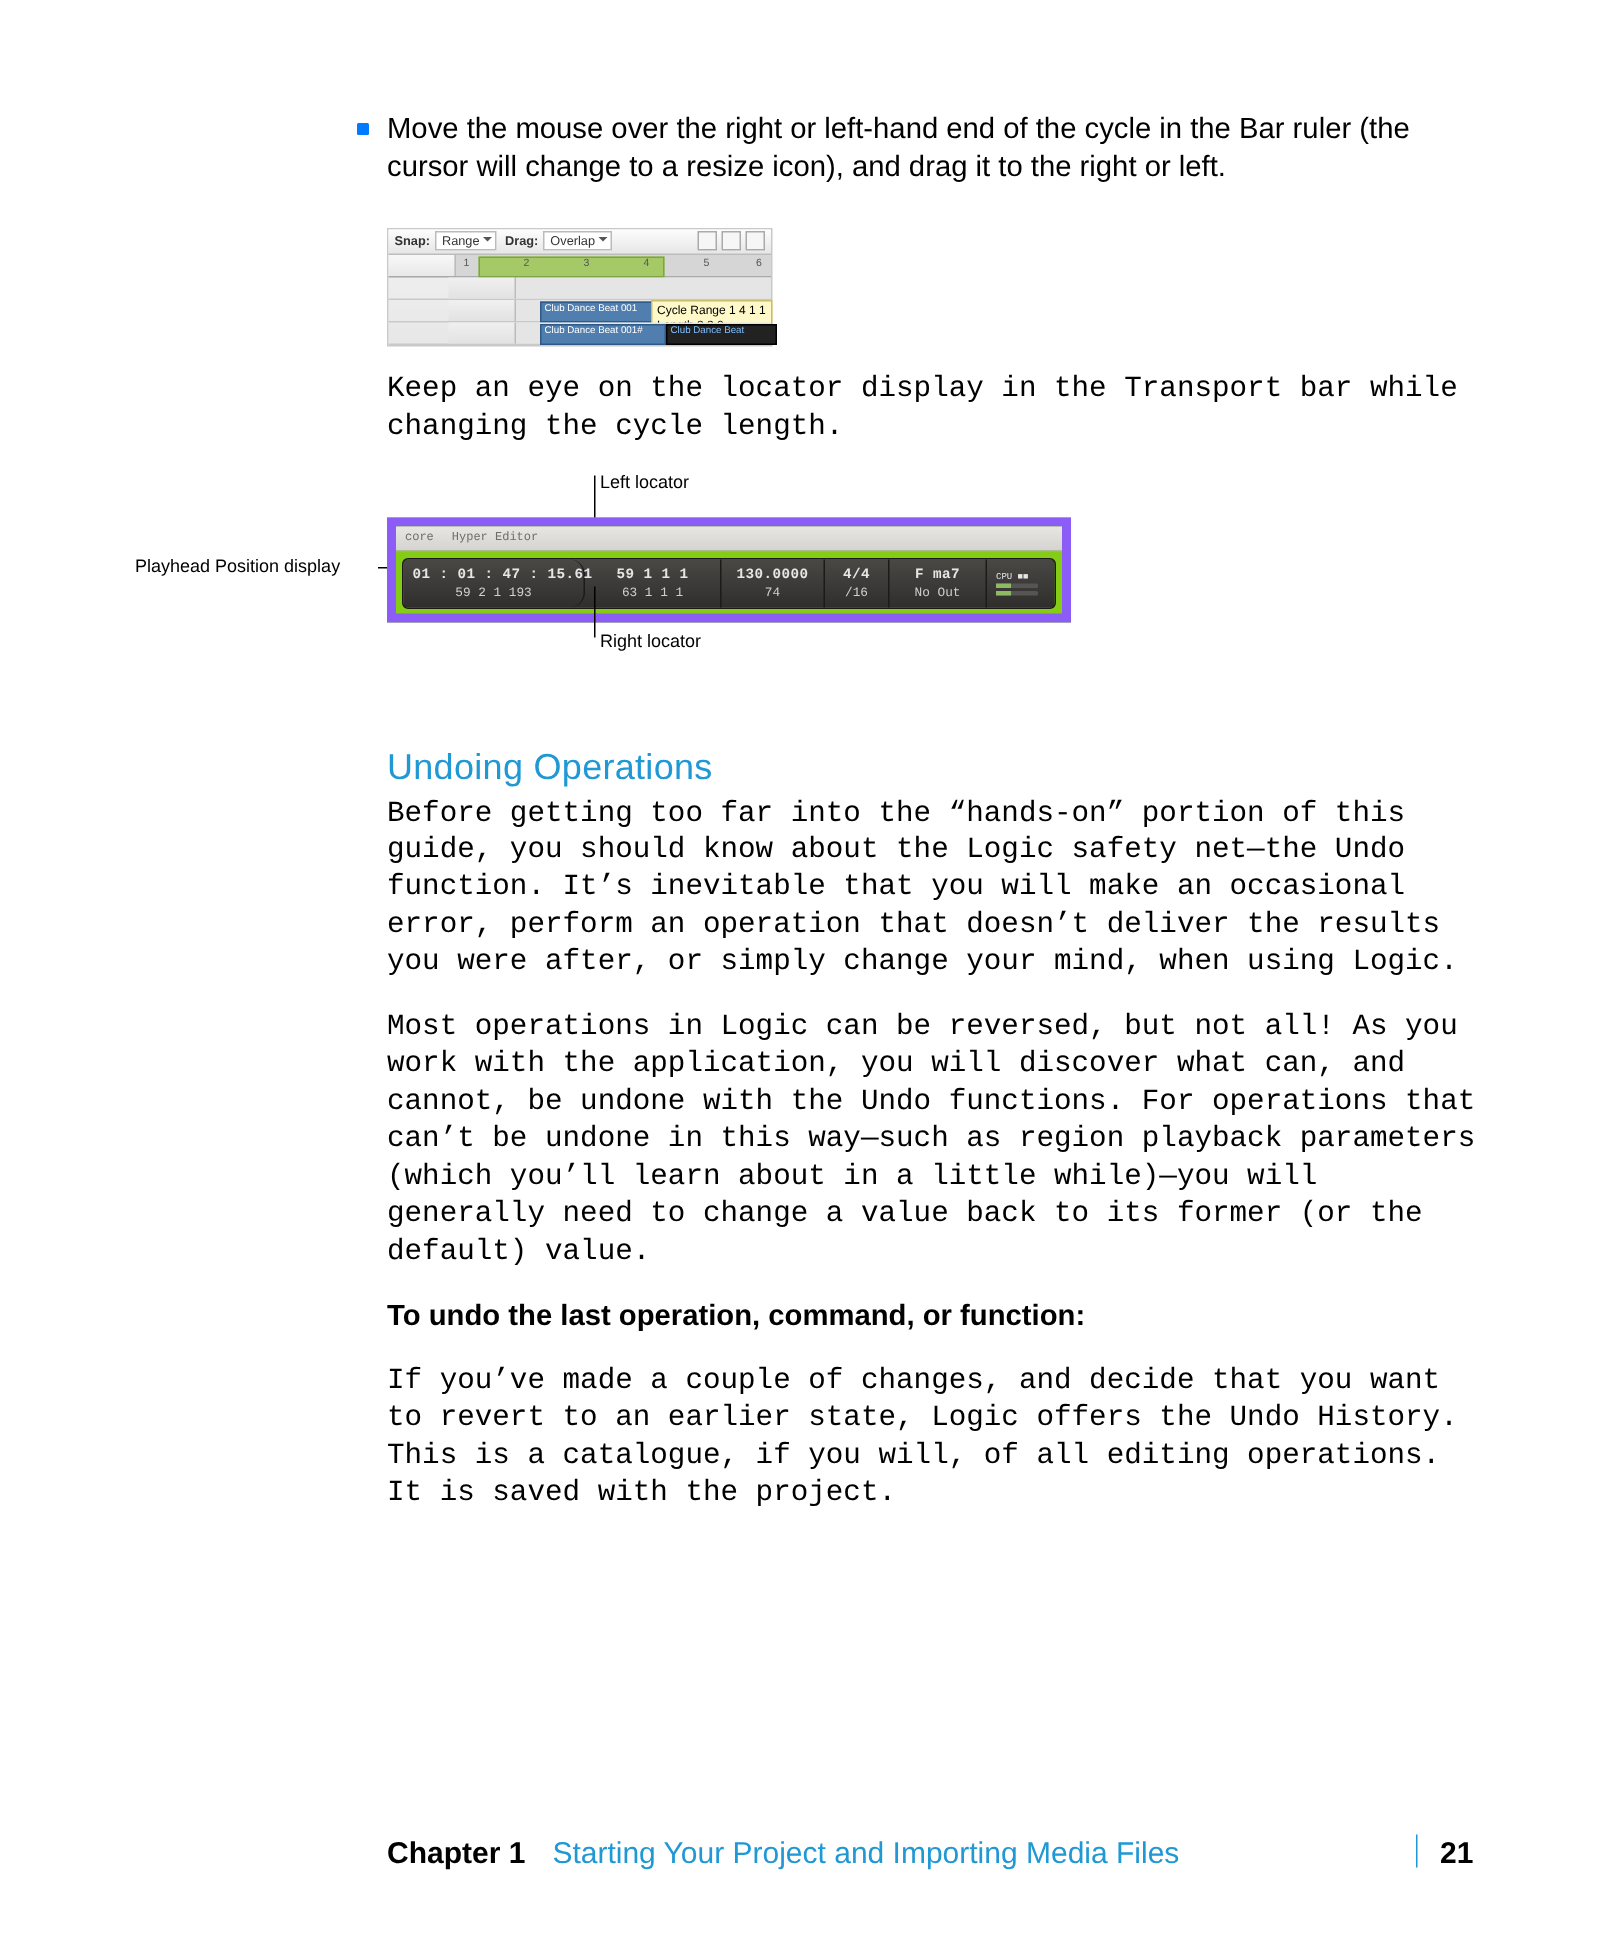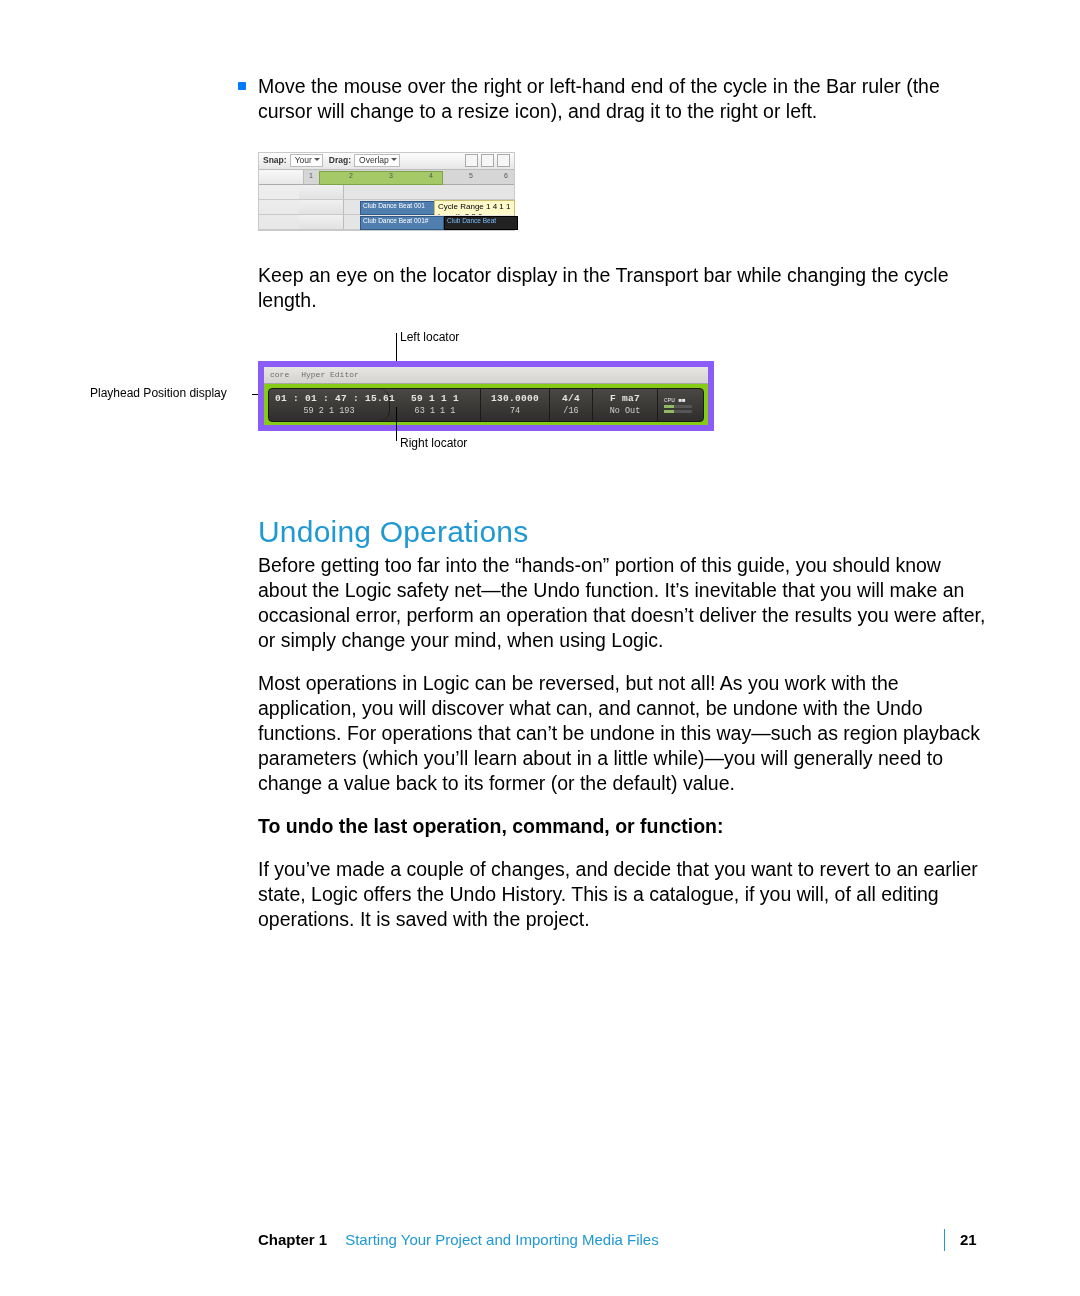--- a/index.html
+++ b/index.html
@@ -36,33 +36,33 @@
     height: 8px;
     background: #007aff;
     margin-top: 8px;
     margin-right: 12px;
     flex: none;
     border-radius: 1px;
   }
   .bullet-outset .bullet { margin-left: -20px; }
   .section-heading {
     color: #1f98d4;
-    font-size: 30px;
+    font-size: 24px;
     font-weight: 400;
     margin-top: 58px;
     margin-bottom: 2px;
     letter-spacing: 0.2px;
   }
-  .para { margin-top: 0; margin-bottom: 0; }
+  .para { margin-top: 0; margin-bottom: 0; font-family: Liberation Mono, monospace; }
   .gap-s { height: 18px; }
 
   
   .fig1 {
     margin-top: 28px;
-    margin-bottom: 32px;
+    margin-bottom: 16px;
     width: 255px;
     border: 1px solid #c9c9c9;
     background: linear-gradient(#f3f3f3,#e7e7e7);
     font-family: "Lucida Grande", Arial, sans-serif;
   }
   .fig1 .toolbar {
     display: flex;
     align-items: center;
     height: 16px;
     font-size: 8.5px;
@@ -214,21 +214,21 @@
   .fig2 .seg.cpu { flex:1; min-width:40px; }
   .fig2 .bars { display:flex; flex-direction:column; gap:2px; }
   .fig2 .bar { height:3px; width:28px; background:#555; border-radius:1px; position:relative; }
   .fig2 .bar::after { content:""; position:absolute; left:0; top:0; bottom:0; width:35%; background:#8fb962; }
 
   
   .footer {
     position: absolute;
     left: 258px;
     bottom: 48px;
-    font-size: 15px;
+    font-size: 20px;
     display: flex;
     align-items: baseline;
   }
   .footer .chap { font-weight: 700; color: #000; margin-right: 18px; }
   .footer .title { color: #1f98d4; }
   .footer .pg {
     position: absolute;
     left: 702px;
     color: #000;
     font-weight: 700;
@@ -250,21 +250,21 @@
 
 
     <div class="bullet-row bullet-outset">
       <div class="bullet"></div>
       <div>Move the mouse over the right or left-hand end of the cycle in the Bar ruler (the cursor will change to a resize icon), and drag it to the right or left.</div>
     </div>
 
     <div class="fig1">
       <div class="toolbar">
         <span class="lbl">Snap:</span>
-        <span class="dd">Your</span>
+        <span class="dd">Range</span>
         <span class="lbl">Drag:</span>
         <span class="dd">Overlap</span>
         <span class="tools">
           <span class="tool"></span>
           <span class="tool"></span>
           <span class="tool"></span>
         </span>
       </div>
       <div class="ruler">
         <div class="track-head"></div>

